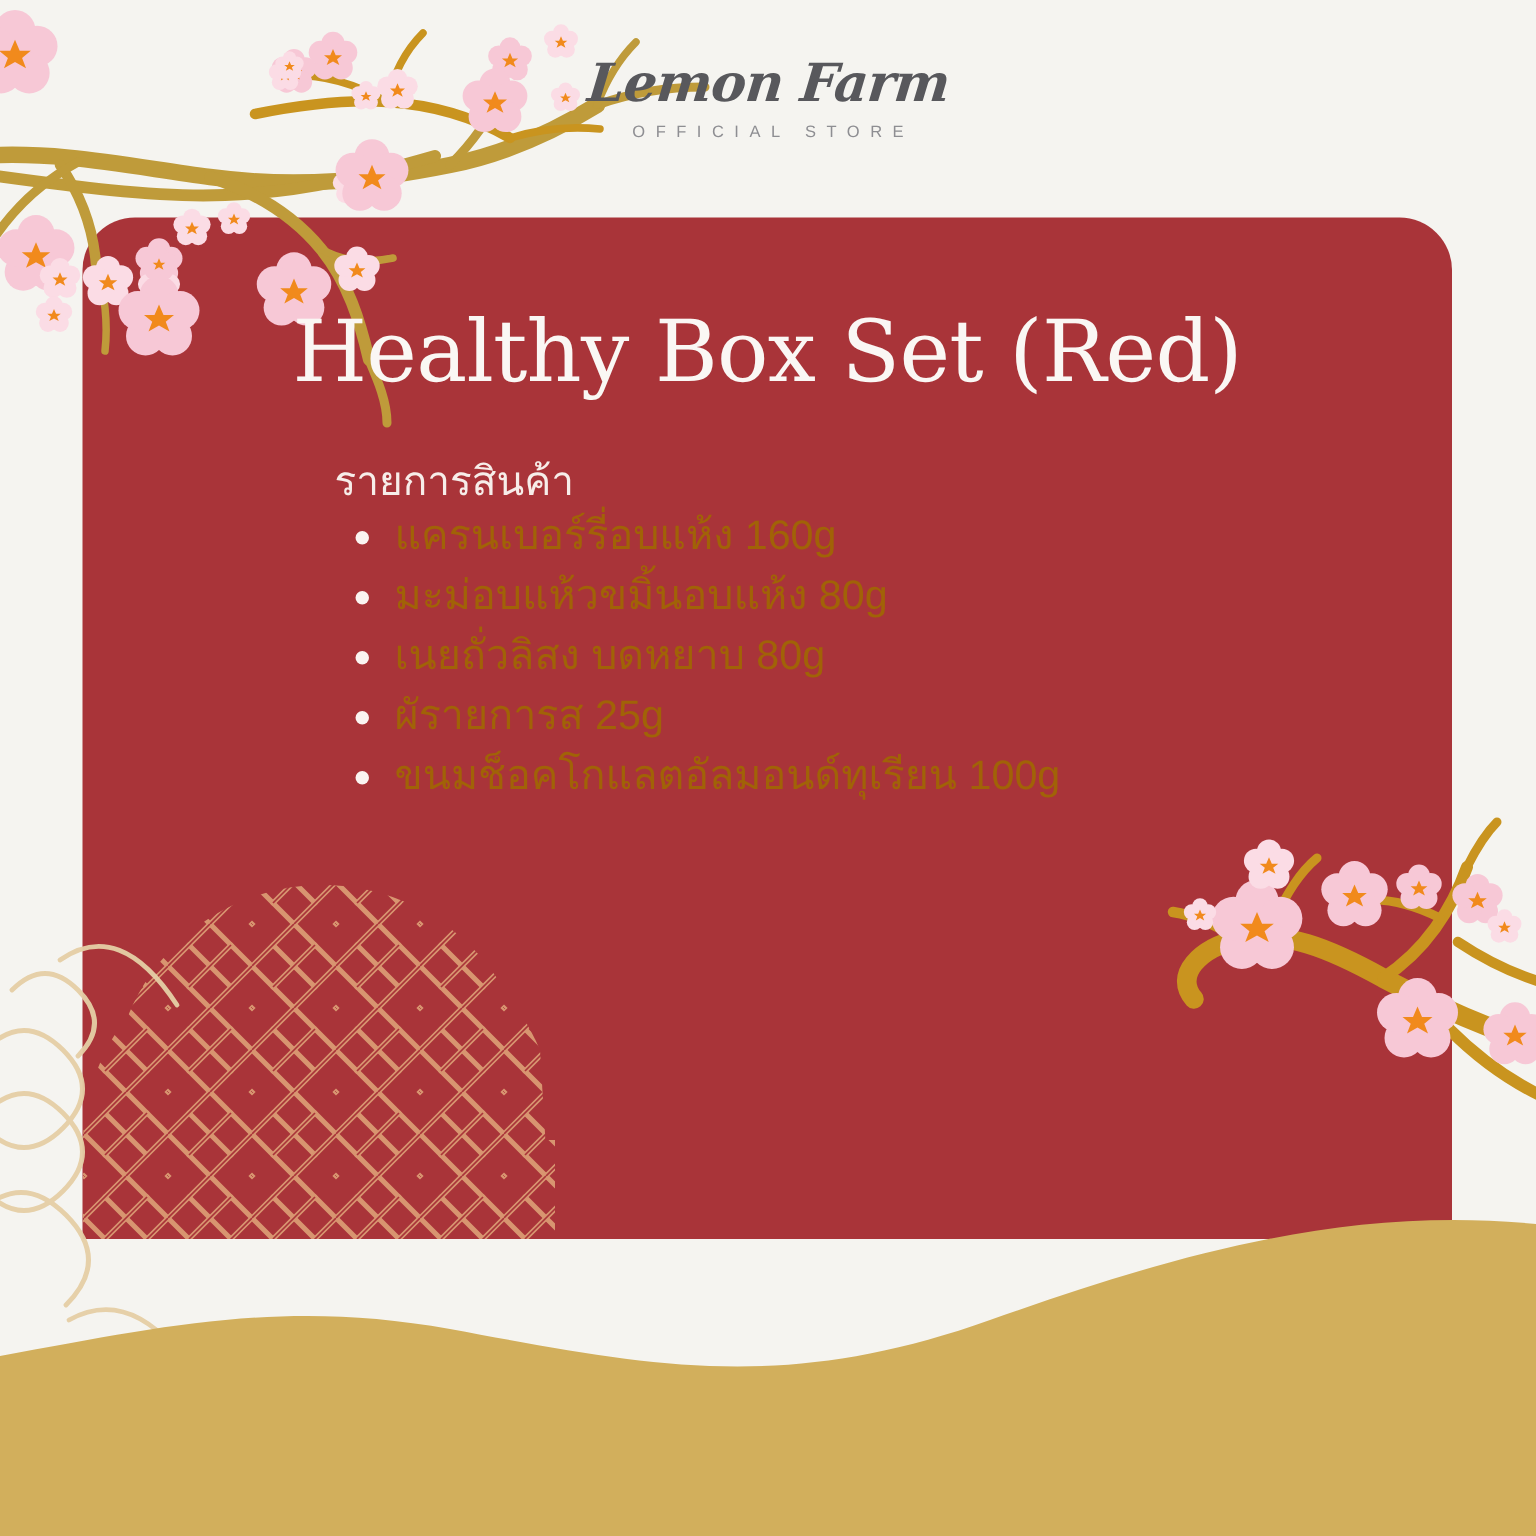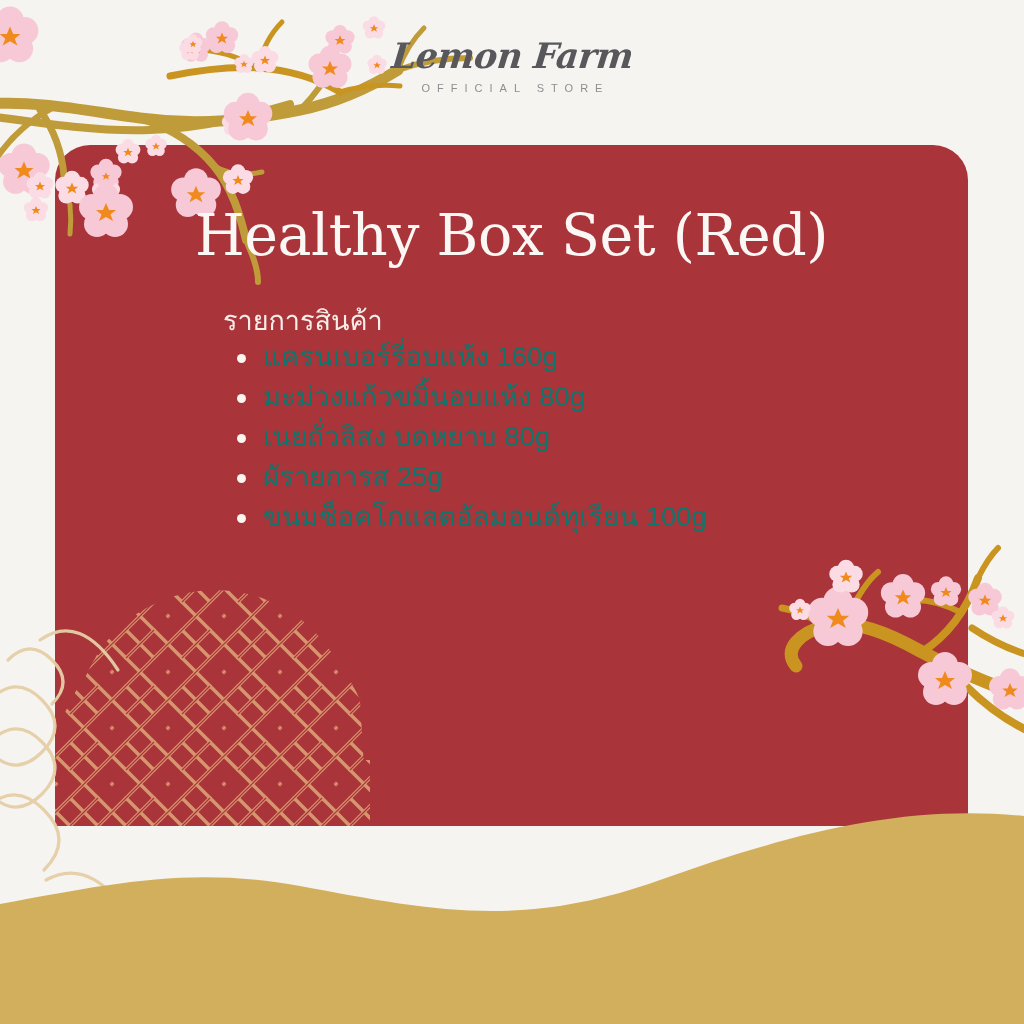--- a/index.html
+++ b/index.html
@@ -63,21 +63,21 @@
   }
   ul.items{
     position:absolute;left:180px;top:198px;
     margin:0;padding:0 0 0 28px;
     list-style:none;
   }
   ul.items li{
     position:relative;
     font-family:"Liberation Sans", sans-serif;
     font-size:27.5px;
-    color:#0f766e;
+    color:#a16207;
     line-height:1;
     margin:0 0 12.5px 0;
     white-space:nowrap;
   }
   ul.items li::before{
     content:"";
     position:absolute;left:-26px;top:11px;
     width:9px;height:9px;border-radius:50%;
     background:#FBF4F1;
   }
@@ -571,20 +571,20 @@
   <div class="logo-block">
     <div class="logo-word">Lemon Farm</div>
     <div class="logo-sub">OFFICIAL STORE</div>
   </div>
 
   <div class="panel-content">
     <div class="title">Healthy Box Set (Red)</div>
     <div class="list-head">รายการสินค้า</div>
     <ul class="items">
         <li>แครนเบอร์รี่อบแห้ง 160g</li>
-        <li>มะม่วงแก้วขมิ้นอบแห้ง 80g</li>
+        <li>มะม่อบแห้วขมิ้นอบแห้ง 80g</li>
         <li>เนยถั่วลิสง บดหยาบ 80g</li>
         <li>ผัรายการส 25g</li>
         <li>ขนมช็อคโกแลตอัลมอนด์ทุเรียน 100g</li>
       </ul>
   </div>
 
 </div>
 
 </body></html>

